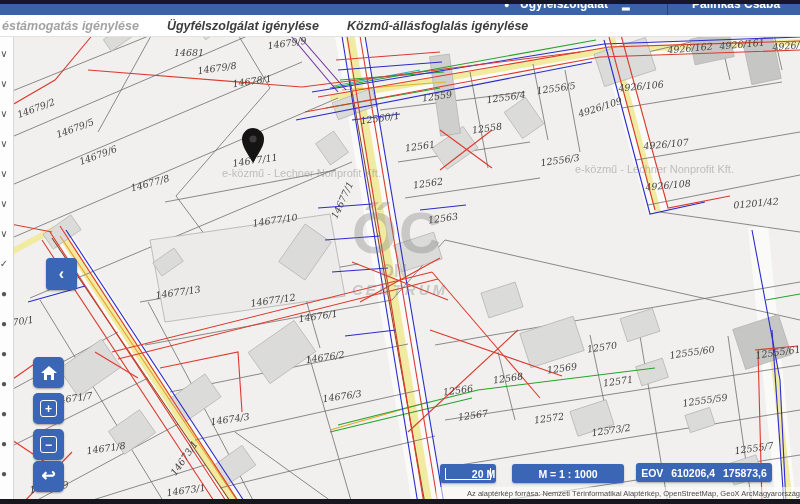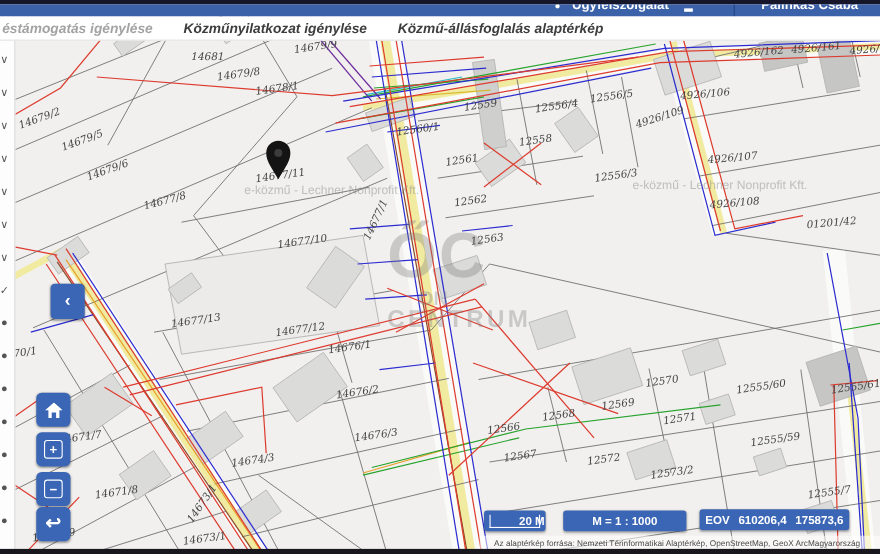--- a/index.html
+++ b/index.html
@@ -18,21 +18,21 @@
   .tab{font-size:12.5px;font-weight:bold;color:#3d3d3d;margin-right:28px;white-space:nowrap;cursor:pointer;font-style:italic;}
   .tab.disabled{color:#a3a3a3;}
   .tab:first-child{margin-left:2px;}
   
   .map-svg{position:absolute;left:0;top:0;z-index:1;}
   .plabel{position:absolute;font:italic 9.5px "DejaVu Serif",serif;color:#454545;white-space:nowrap;z-index:3;}
   .wm-small{position:absolute;font-size:11px;color:rgba(140,140,140,.5);white-space:nowrap;z-index:2;}
   .wm-big{position:absolute;left:352px;top:205px;color:rgba(125,125,125,.35);z-index:2;font-weight:bold;}
   .wm-oc{font-size:58px;line-height:56px;letter-spacing:2px;}
   .wm-on{font-size:18px;margin-left:28px;line-height:20px;}
-  .wm-centrum{font-size:22px;letter-spacing:3px;line-height:18px;}
+  .wm-centrum{font-size:15px;letter-spacing:3px;line-height:18px;font-style:italic;}
   .pin{position:absolute;left:239px;top:127px;z-index:5;}
   
   .left-strip{position:absolute;left:0;top:36px;width:13px;height:464px;background:#fdfdfd;
               border-right:1px solid #d8d8d8;z-index:20;overflow:hidden;}
   .strip-icon{position:absolute;left:-4px;width:16px;text-align:center;font-size:10px;color:#555;cursor:pointer;}
   .collapse-tab{position:absolute;left:46px;top:258px;width:31px;height:32px;background:#3a66b5;border-radius:4px;
                 color:#fff;display:flex;align-items:center;justify-content:center;font-size:16px;font-weight:bold;
                 z-index:20;cursor:pointer;box-shadow:0 1px 2px rgba(0,0,0,.35);}
   
   .ctl{position:absolute;left:33px;width:31px;height:31px;background:#3a66b5;border-radius:5px;z-index:20;
@@ -46,21 +46,21 @@
             display:flex;align-items:center;justify-content:center;font-size:10.5px;font-weight:bold;
             box-shadow:0 1px 2px rgba(0,0,0,.3);}
   .scalebar{left:440px;top:464px;width:56px;}
   .scalebar .bracket{position:absolute;left:5px;right:5px;top:4px;bottom:3px;
                      border-left:1.5px solid #fff;border-right:1.5px solid #fff;border-bottom:1.5px solid #fff;}
   .scalebar .sb-text{position:relative;z-index:1;margin-left:31px;}
   .scale-btn{left:512px;top:464px;width:112px;}
   .coords-btn{left:636px;top:463px;width:136px;word-spacing:5px;}
   .attribution{position:absolute;left:436px;right:0;bottom:5px;height:12px;background:rgba(255,255,255,.55);
                font-size:7.5px;color:#4a4a4a;display:flex;align-items:center;justify-content:flex-end;
-               padding-right:18px;z-index:25;white-space:nowrap;}
+               padding-right:0;z-index:25;white-space:nowrap;}
   .bar-bottom{position:absolute;left:0;bottom:0;width:800px;height:5px;background:#17171d;z-index:40;}
 </style>
 </head>
 <body>
 
 <div class="stage">
 
   <svg class="map-svg" width="800" height="504" viewBox="0 0 800 504">
     <rect x="0" y="0" width="800" height="504" fill="#f1f0ee"></rect>
 
@@ -358,18 +358,18 @@
   <div class="bar-dark"></div>
   <div class="bar-blue">
     <span class="svc-icon">●</span>
     <span class="svc">Ügyfélszolgálat</span>
     <span class="svc2">▂</span>
     <span class="hdr-divider"></span>
     <span class="usr">Pálinkás Csaba</span>
   </div>
   <div class="bar-tabs" id="tabs-bar">
       <span class="tab disabled">éstámogatás igénylése</span>
-      <span class="tab">Közműnyilatkozat igénylése</span>
-      <span class="tab">Közmű-állásfoglalás alaptérkép</span>
+      <span class="tab">Ügyfélszolgálat igénylése</span>
+      <span class="tab">Közmű-állásfoglalás igénylése</span>
     </div>
 
   <div class="bar-bottom"></div>
 </div>
 
 </body></html>

